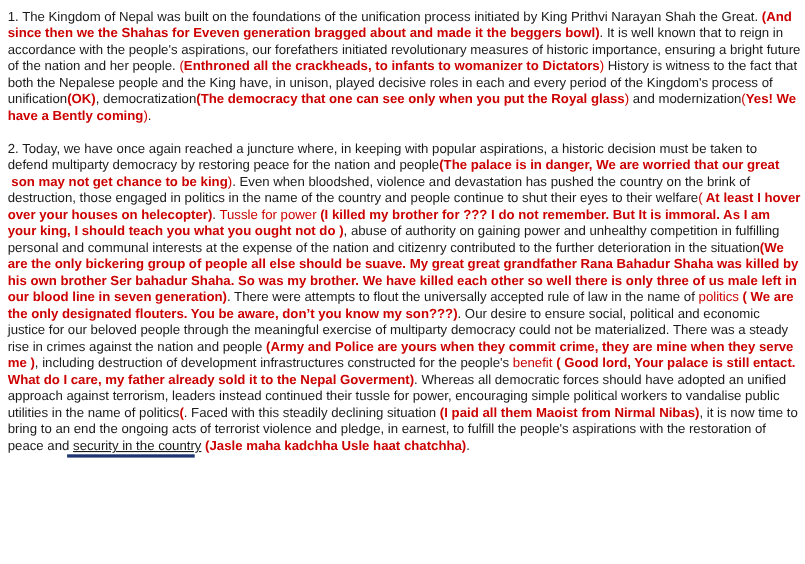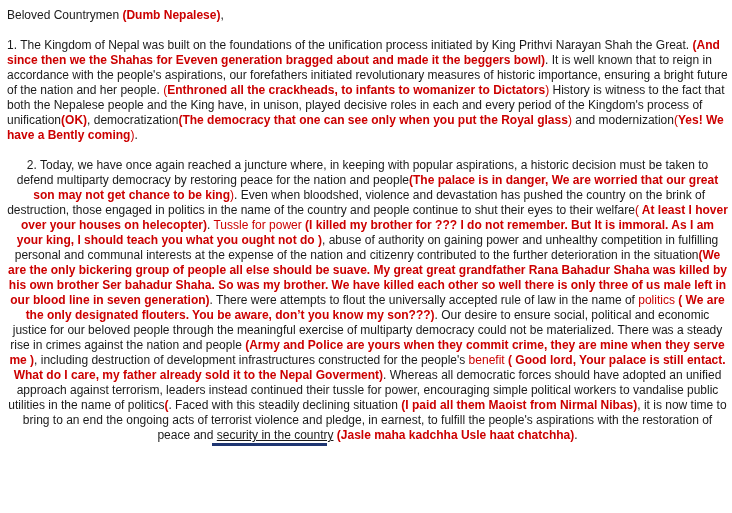--- a/index.html
+++ b/index.html
@@ -15,21 +15,21 @@
     box-sizing: border-box;
     background: var(--bg);
     font-family: "Liberation Sans", sans-serif;
     font-size: 12px;
     line-height: 15px;
     color: var(--text-color);
     padding: 8px 4px 8px 7px;
     overflow: hidden;
   }
   .doc p { margin: 0 0 15px 0; }
-  .doc p:last-child { margin-bottom: 16px; text-align: center; }
+  .doc p:last-child { margin-bottom: 16px; }
   .seg-black { color: var(--text-color); }
   .seg-red { color: var(--red); }
   .seg-red-bold { color: var(--red); font-weight: bold; }
   .seg-marked {
     color: var(--text-color);
     text-decoration: underline;
     position: relative;
   }
   .seg-marked::after {
     content: "";
@@ -38,16 +38,15 @@
     right: 6px;
     bottom: -4px;
     height: 3px;
     background: var(--navy);
   }
 </style>
 </head>
 <body>
 
 <div class="doc">
-  <p><span class="seg-black">Beloved Countrymen </span><span class="seg-red-bold">(Dumb Nepalese)</span><span class="seg-black">,</span></p>
   <p><span class="seg-black">1. The Kingdom of Nepal was built on the foundations of the unification process initiated by King Prithvi Narayan Shah the Great. </span><span class="seg-red-bold">(And since then we the Shahas for Eveven generation bragged about and made it the beggers bowl)</span><span class="seg-black">. It is well known that to reign in accordance with the people's aspirations, our forefathers initiated revolutionary measures of historic importance, ensuring a bright future of the nation and her people. </span><span class="seg-red">(</span><span class="seg-red-bold">Enthroned all the crackheads, to infants to womanizer to Dictators</span><span class="seg-red">)</span><span class="seg-black"> History is witness to the fact that both the Nepalese people and the King have, in unison, played decisive roles in each and every period of the Kingdom's process of unification</span><span class="seg-red-bold">(OK)</span><span class="seg-black">, democratization</span><span class="seg-red-bold">(The democracy that one can see only when you put the Royal glass</span><span class="seg-red">)</span><span class="seg-black"> and modernization</span><span class="seg-red">(</span><span class="seg-red-bold">Yes! We have a Bently coming</span><span class="seg-red">)</span><span class="seg-black">.</span></p>
   <p><span class="seg-black">2. Today, we have once again reached a juncture where, in keeping with popular aspirations, a historic decision must be taken to defend multiparty democracy by restoring peace for the nation and people</span><span class="seg-red-bold">(The palace is in danger, We are worried that our great &nbsp;son may not get chance to be king</span><span class="seg-red">)</span><span class="seg-black">. Even when bloodshed, violence and devastation has pushed the country on the brink of destruction, those engaged in politics in the name of the country and people continue to shut their eyes to their welfare</span><span class="seg-red">(</span><span class="seg-red-bold"> At least I hover over your houses on helecopter)</span><span class="seg-black">. </span><span class="seg-red">Tussle for power </span><span class="seg-red-bold">(I killed my brother for ??? I do not remember. But It is immoral. As I am your king, I should teach you what you ought not do )</span><span class="seg-black">, abuse of authority on gaining power and unhealthy competition in fulfilling personal and communal interests at the expense of the nation and citizenry contributed to the further deterioration in the situation</span><span class="seg-red-bold">(We are the only bickering group of people all else should be suave. My great great grandfather Rana Bahadur Shaha was killed by his own brother Ser bahadur Shaha. So was my brother. We have killed each other so well there is only three of us male left in our blood line in seven generation)</span><span class="seg-black">. There were attempts to flout the universally accepted rule of law in the name of </span><span class="seg-red">politics </span><span class="seg-red-bold">( We are the only designated flouters. You be aware, don’t you know my son???)</span><span class="seg-black">. Our desire to ensure social, political and economic justice for our beloved people through the meaningful exercise of multiparty democracy could not be materialized. There was a steady rise in crimes against the nation and people </span><span class="seg-red-bold">(Army and Police are yours when they commit crime, they are mine when they serve me )</span><span class="seg-black">, including destruction of development infrastructures constructed for the people's </span><span class="seg-red">benefit </span><span class="seg-red-bold">( Good lord, Your palace is still entact. What do I care, my father already sold it to the Nepal Goverment)</span><span class="seg-black">. Whereas all democratic forces should have adopted an unified approach against terrorism, leaders instead continued their tussle for power, encouraging simple political workers to vandalise public utilities in the name of politics</span><span class="seg-red-bold">(</span><span class="seg-black">. Faced with this steadily declining situation </span><span class="seg-red-bold">(I paid all them Maoist from Nirmal Nibas)</span><span class="seg-black">, it is now time to bring to an end the ongoing acts of terrorist violence and pledge, in earnest, to fulfill the people's aspirations with the restoration of peace and </span><span class="seg-marked">security in the country</span><span class="seg-black"> </span><span class="seg-red-bold">(Jasle maha kadchha Usle haat chatchha)</span><span class="seg-black">.</span></p>
 </div>
 
 </body></html>

